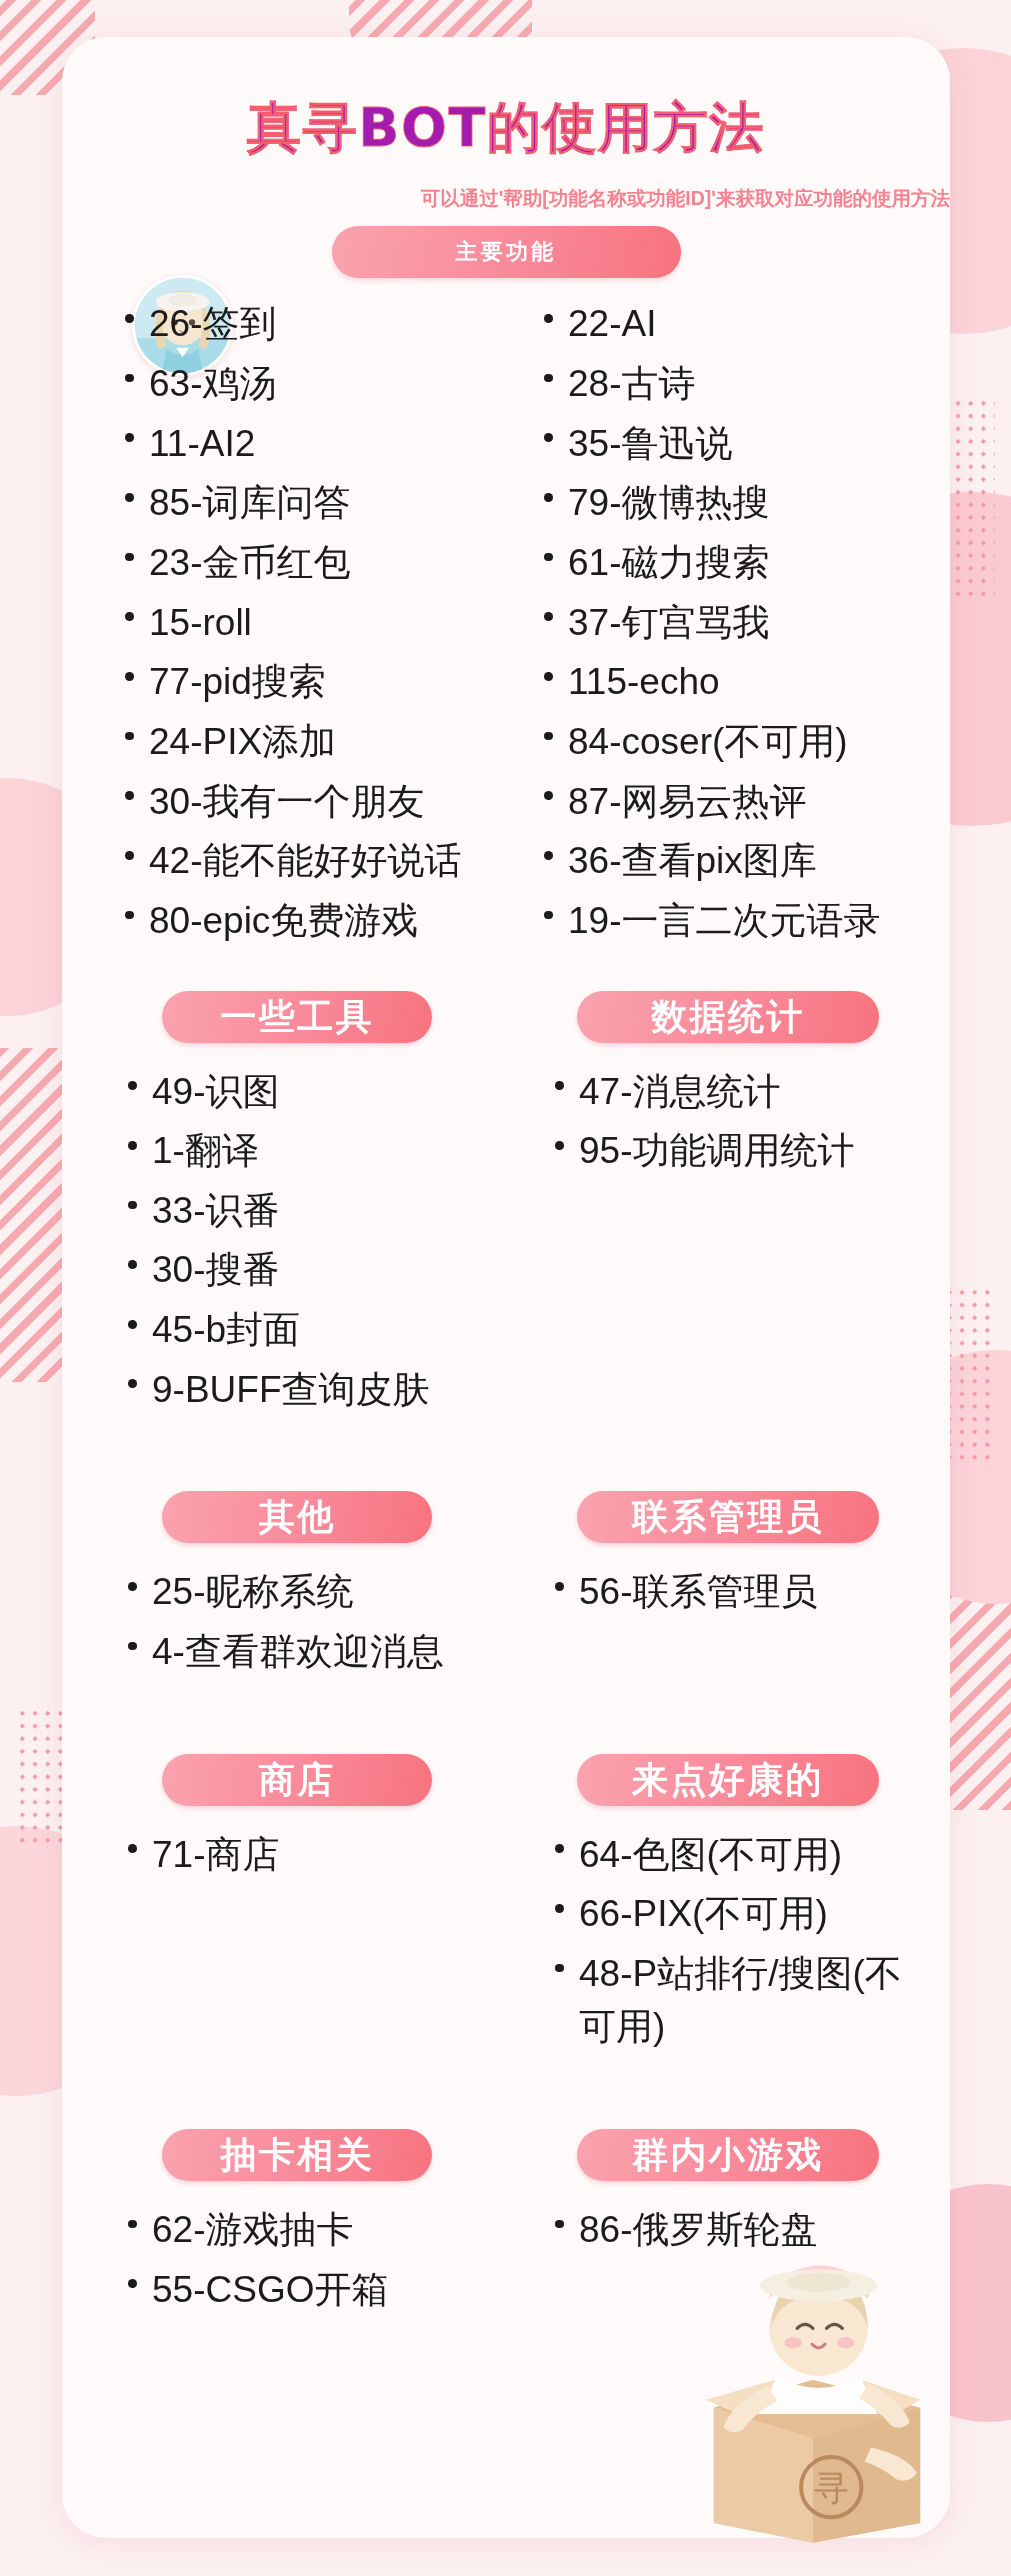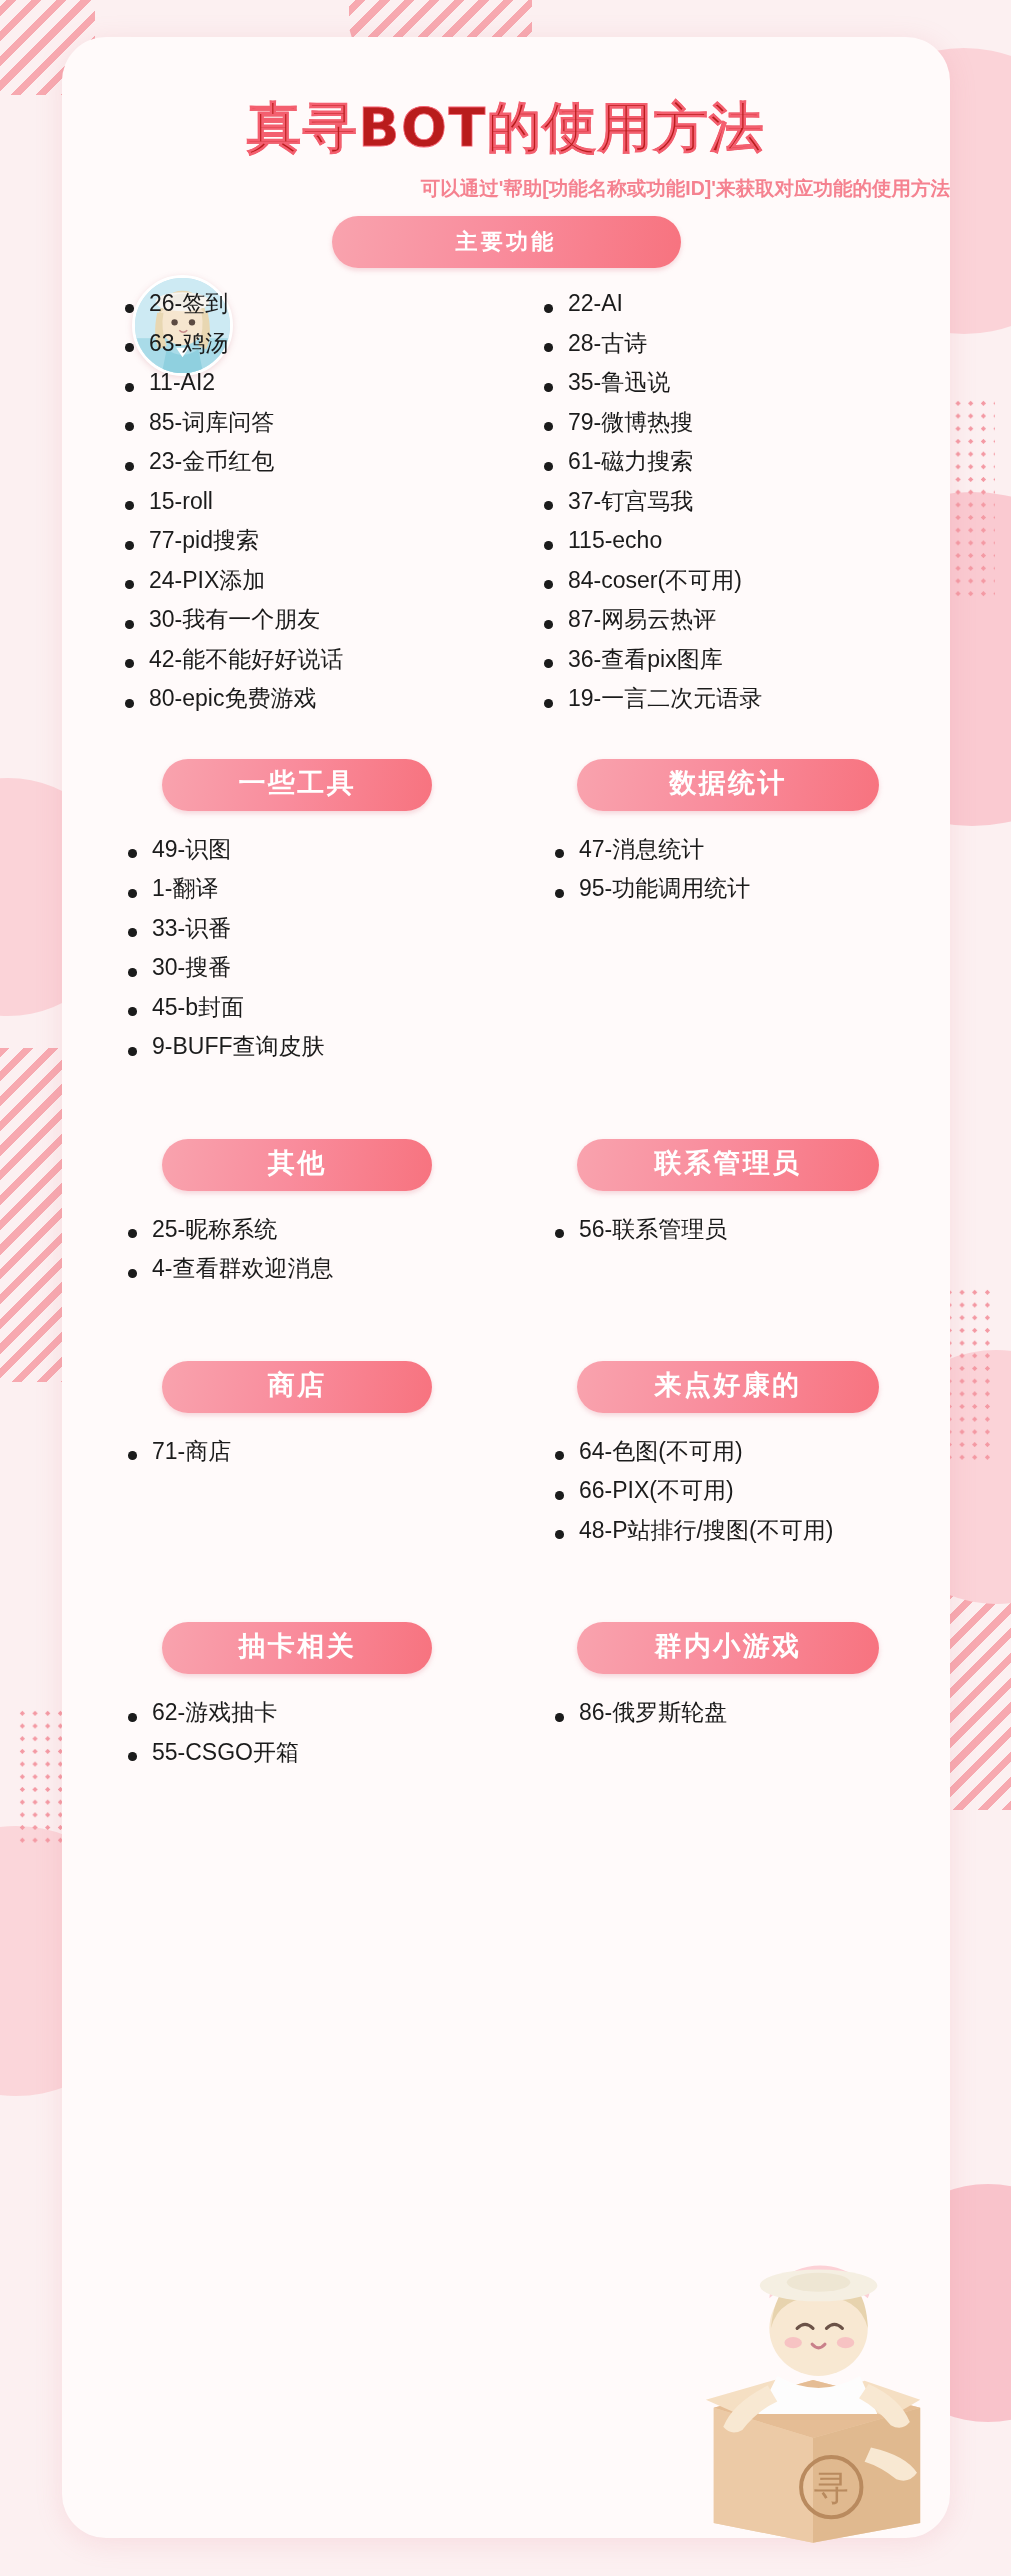--- a/index.html
+++ b/index.html
@@ -67,23 +67,23 @@
     box-shadow: 0 4.8px 27px rgba(226,130,145,.18);
     padding: 33px 0 56px 0;
     box-sizing: border-box;
   }
 
   .title {
     text-align: center;
     font-size: 54px;
     font-weight: bold;
     letter-spacing: 1.6px;
-    color: #b91c1c;
+    color: #a21caf;
     -webkit-text-stroke: 0.8px #f45f6f;
-    margin: 22px 0 10px 0;
+    margin: 22px 0 20px 0;
     font-family: "DejaVu Sans", "Liberation Sans", sans-serif;
   }
   .subtitle {
     text-align: right;
     font-size: 19.5px;
     color: #f58290;
     font-weight: bold;
     margin-bottom: 14.3px;
     font-family: "Liberation Sans", sans-serif;
   }
@@ -122,21 +122,21 @@
   .pill-main { width: 349px; }
 
   ul.items {
     list-style: none;
     margin: 0;
     padding: 0;
   }
   ul.items li {
     position: relative;
     padding-left: 35px;
-    font-size: 23px;
+    font-size: 37px;
     line-height: 1.44;
     color: #1b1b1b;
     margin-bottom: 6.4px;
     font-family: "Liberation Sans", sans-serif;
     word-break: break-word;
   }
   ul.items li::before {
     content: "";
     position: absolute;
     left: 11px;
@@ -159,21 +159,21 @@
   .group {
     display: flex;
     margin-top: 37px;
   }
   .group .gcol {
     flex: 1 1 50%;
     box-sizing: border-box;
   }
   .group .gcol.left  { padding: 0 17.5px 0 44px; }
   .group .gcol.right { padding: 0 22px 0 22px; }
-  .group .pill-sm { width: 100%; max-width: 270px; font-size: 27px; letter-spacing: 2.4px; font-family: Liberation Mono, monospace; }
+  .group .pill-sm { width: 100%; max-width: 270px; font-size: 36px; letter-spacing: 2.4px; }
   .group .gcol.right .pill-sm { max-width: 302px; }
   .group ul.items { margin-top: 22px; }
   .group .gcol.left  ul.items { padding-left: 11px; }
   .group .gcol.right ul.items { padding-left: 16px; }
 
   .spacer-tall { height: 32px; }
 
   
   .mascot {
     position: absolute;

